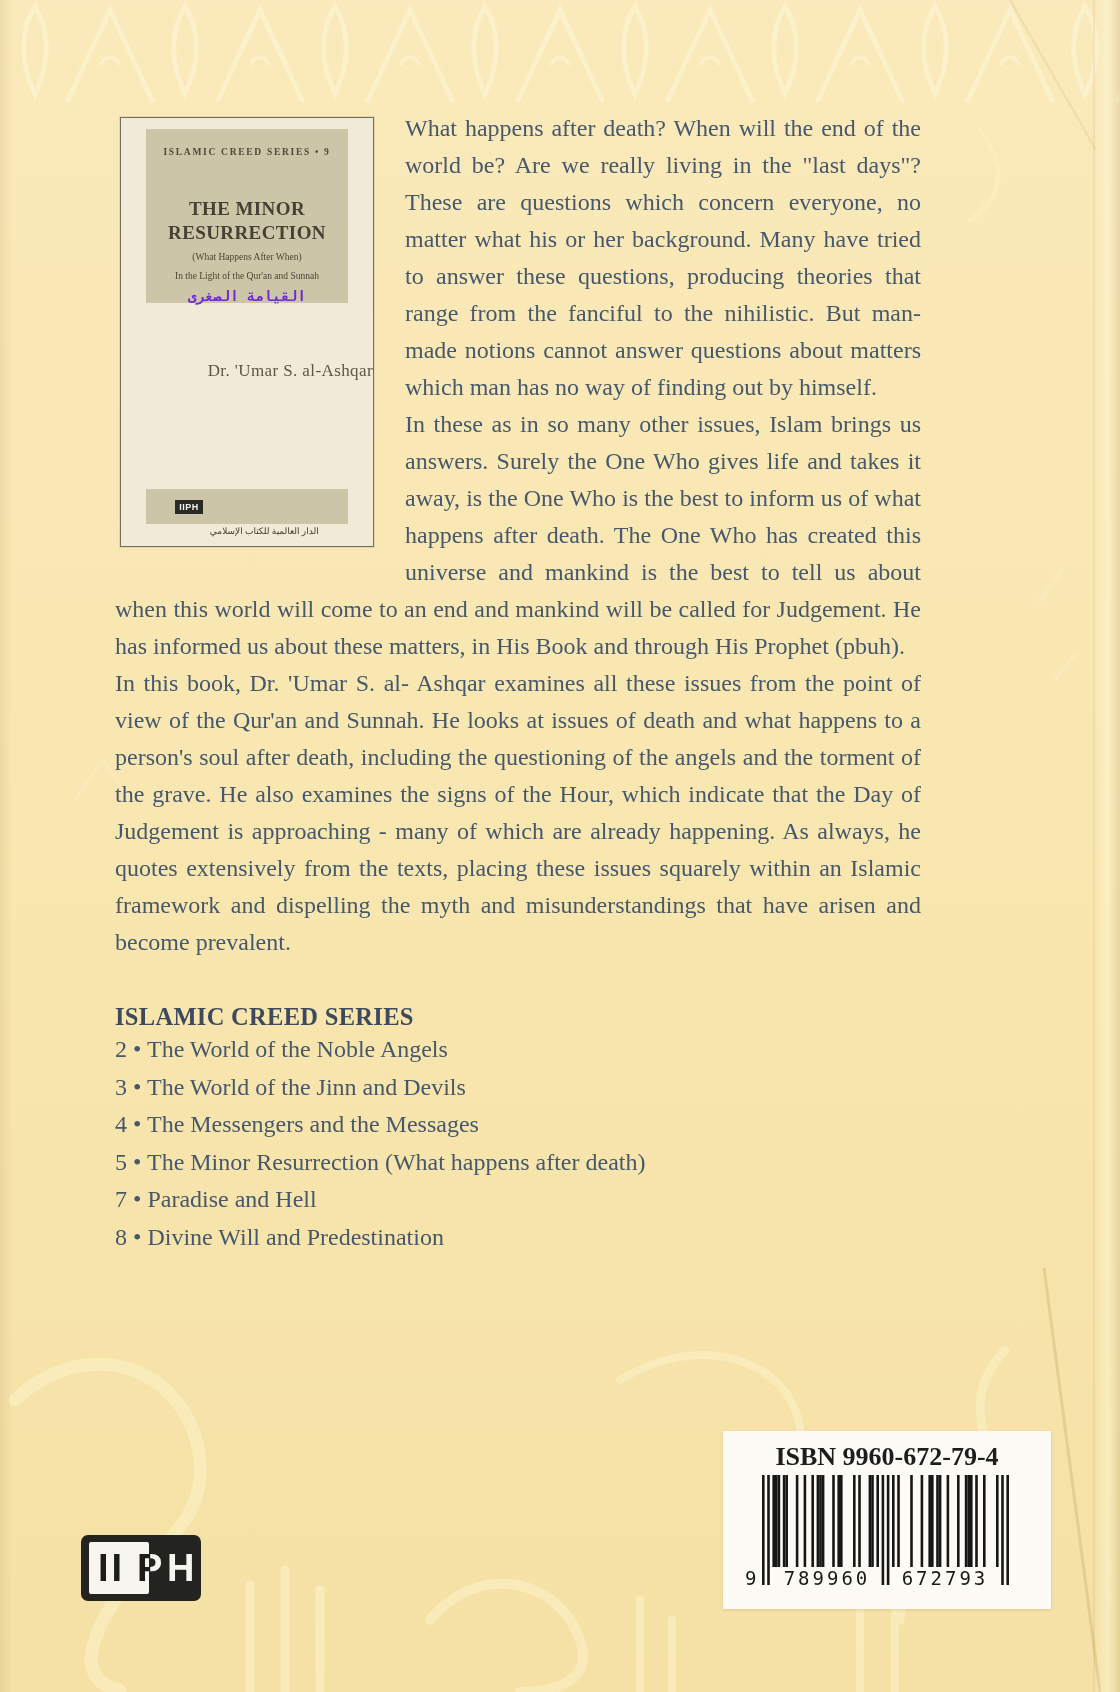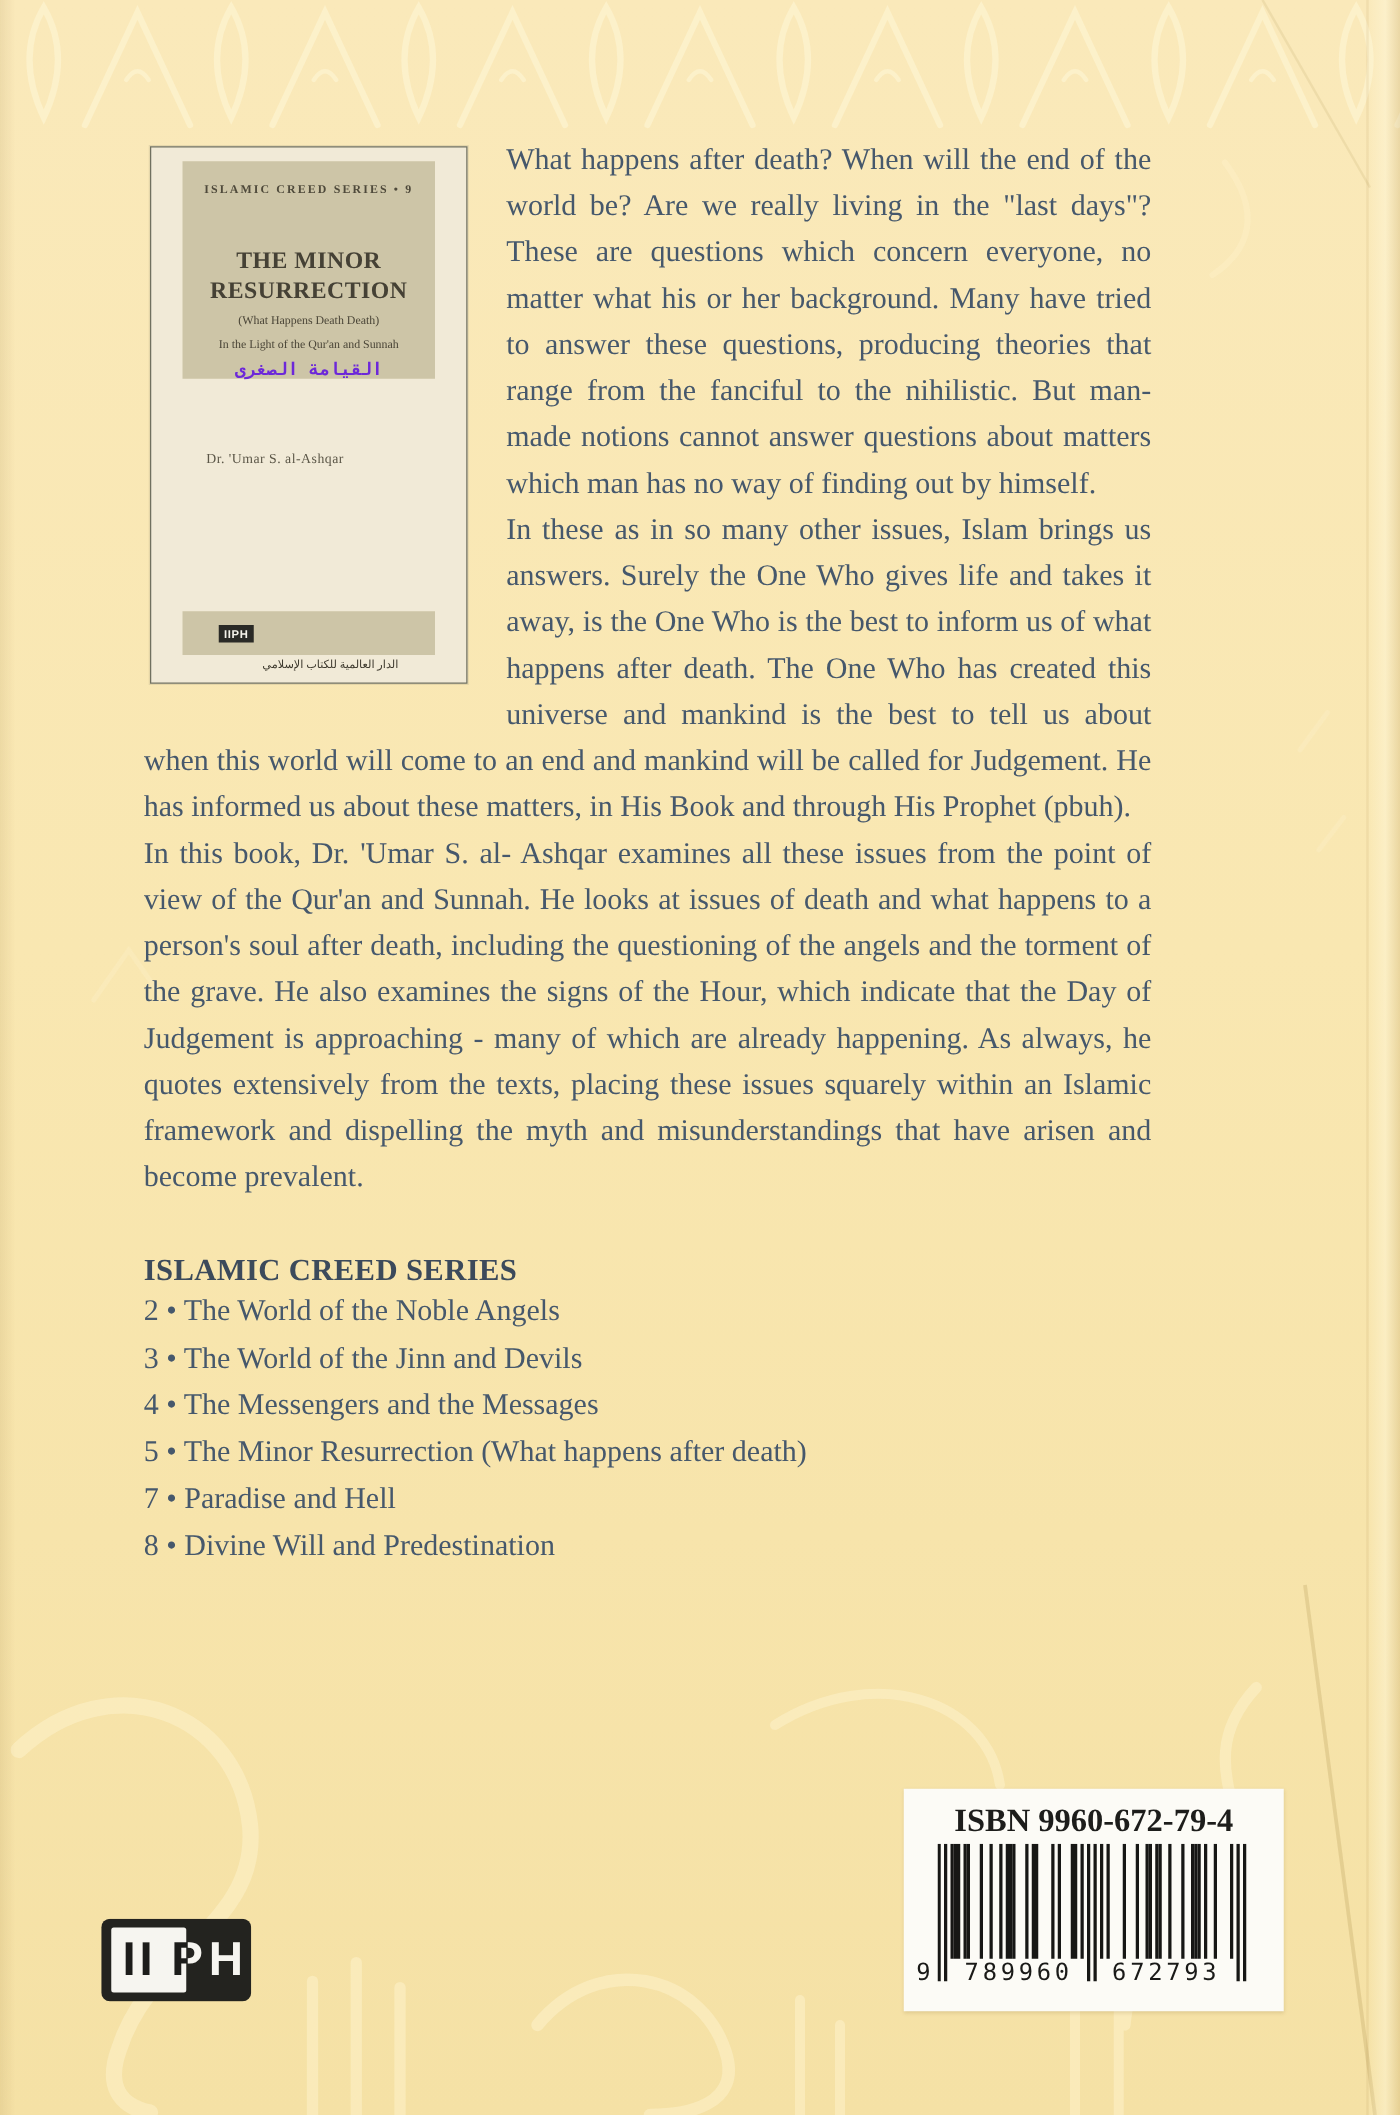--- a/index.html
+++ b/index.html
@@ -17,37 +17,37 @@
     background:linear-gradient(to right,rgba(130,95,35,.10),rgba(130,95,35,0));}
   
   .mini-cover{position:absolute;left:120px;top:117px;width:252px;height:428px;z-index:2;
     background:#f1ead7;border:1px solid #70705f;box-shadow:0 0 0 1px rgba(112,112,95,.15);}
   .cover-panel{position:absolute;left:25px;top:11px;width:202px;height:174px;background:#cdc5a7;
     text-align:center;box-sizing:border-box;padding-top:18px;}
   .cover-series-line{font-size:9.5px;letter-spacing:1.7px;color:#4f4a3b;font-weight:600;}
   .cover-title{margin-top:40px;font-size:19px;font-weight:bold;line-height:24px;color:#454135;letter-spacing:.4px;}
   .cover-sub{margin-top:6px;font-size:9.5px;line-height:13px;color:#4a4537;}
   .cover-arabic{margin-top:5px;font-size:14px;font-weight:bold;color:#6d28d9;direction:rtl;font-family:Liberation Mono, monospace;}
-  .cover-author{position:absolute;left:0;top:243px;width:100%;text-align:left;
-    font-size:11px;color:#5c5748;letter-spacing:.4px;padding-left:44px;}
+  .cover-author{position:absolute;left:0;top:243px;width:100%;text-align:right;
+    font-size:17px;color:#5c5748;letter-spacing:.4px;}
   .cover-strip{position:absolute;left:25px;top:371px;width:202px;height:35px;background:#cdc5a7;
     display:flex;align-items:center;justify-content:center;gap:7px;}
   .cover-strip-logo{background:#2a2a26;color:#f4f2ea;font-family:"Liberation Sans",sans-serif;
     font-weight:bold;font-size:9px;padding:2px 4px;letter-spacing:.5px;}
   .cover-strip-arabic{font-size:9px;color:#3e3a2e;direction:rtl;margin-top:48px;}
   
   .content{position:absolute;left:115px;top:110px;width:806px;z-index:1;color:#46586c;}
   .cover-spacer{float:left;width:290px;height:470px;}
   .content p{margin:0;font-size:24px;line-height:37px;text-align:justify;}
   .series{margin-top:42px;}
   .series h2{margin:0 0 0 0;font-size:24.5px;color:#3c4a5b;letter-spacing:.3px;}
   .series ul{margin:0;padding:0;list-style:none;}
   .series li{font-size:24px;line-height:37.5px;}
   
-  .isbn-panel{position:absolute;left:723px;top:1431px;width:304px;height:178px;background:#fcfbf6;
+  .isbn-panel{position:absolute;left:723px;top:1431px;width:328px;height:178px;background:#fcfbf6;
     z-index:2;box-sizing:border-box;padding-top:11px;text-align:center;
     box-shadow:0 1px 3px rgba(110,85,30,.18);}
   .isbn-label{font-size:26px;font-weight:bold;color:#1d1d1b;line-height:30px;}
   .barcode-wrap{position:relative;width:250px;height:120px;margin:3px auto 0 auto;}
   .barcode-digits{position:absolute;left:0;top:90px;width:100%;height:26px;
     font-family:"DejaVu Sans Mono",monospace;font-size:19px;color:#1a1a18;}
   .bc-first{position:absolute;left:-17px;top:2px;}
   .bc-left{position:absolute;left:14px;top:2px;width:102px;text-align:center;letter-spacing:3px;}
   .bc-right{position:absolute;left:132px;top:2px;width:102px;text-align:center;letter-spacing:3px;}
   
@@ -112,21 +112,21 @@
     <path d="M 1044 1268 L 1100 1692" stroke-width="3"></path>
     <path d="M 1010 0 L 1096 150" stroke-width="2" opacity="0.6"></path>
     <path d="M 1094 0 L 1094 1692" stroke-width="2" opacity="0.5"></path>
   </g>
 </svg>
 
 <div class="mini-cover">
   <div class="cover-panel">
     <div class="cover-series-line">ISLAMIC CREED SERIES • 9</div>
     <div class="cover-title">THE MINOR RESURRECTION</div>
-    <div class="cover-sub">(What Happens Death Death)</div>
+    <div class="cover-sub">(What Happens After When)</div>
     <div class="cover-sub">In the Light of the Qur'an and Sunnah</div>
     <div class="cover-arabic">القيامة الصغرى</div>
   </div>
   <div class="cover-author">Dr. 'Umar S. al-Ashqar</div>
   <div class="cover-strip">
     <span class="cover-strip-logo">IIPH</span>
     <span class="cover-strip-arabic">الدار العالمية للكتاب الإسلامي</span>
   </div>
 </div>
 

